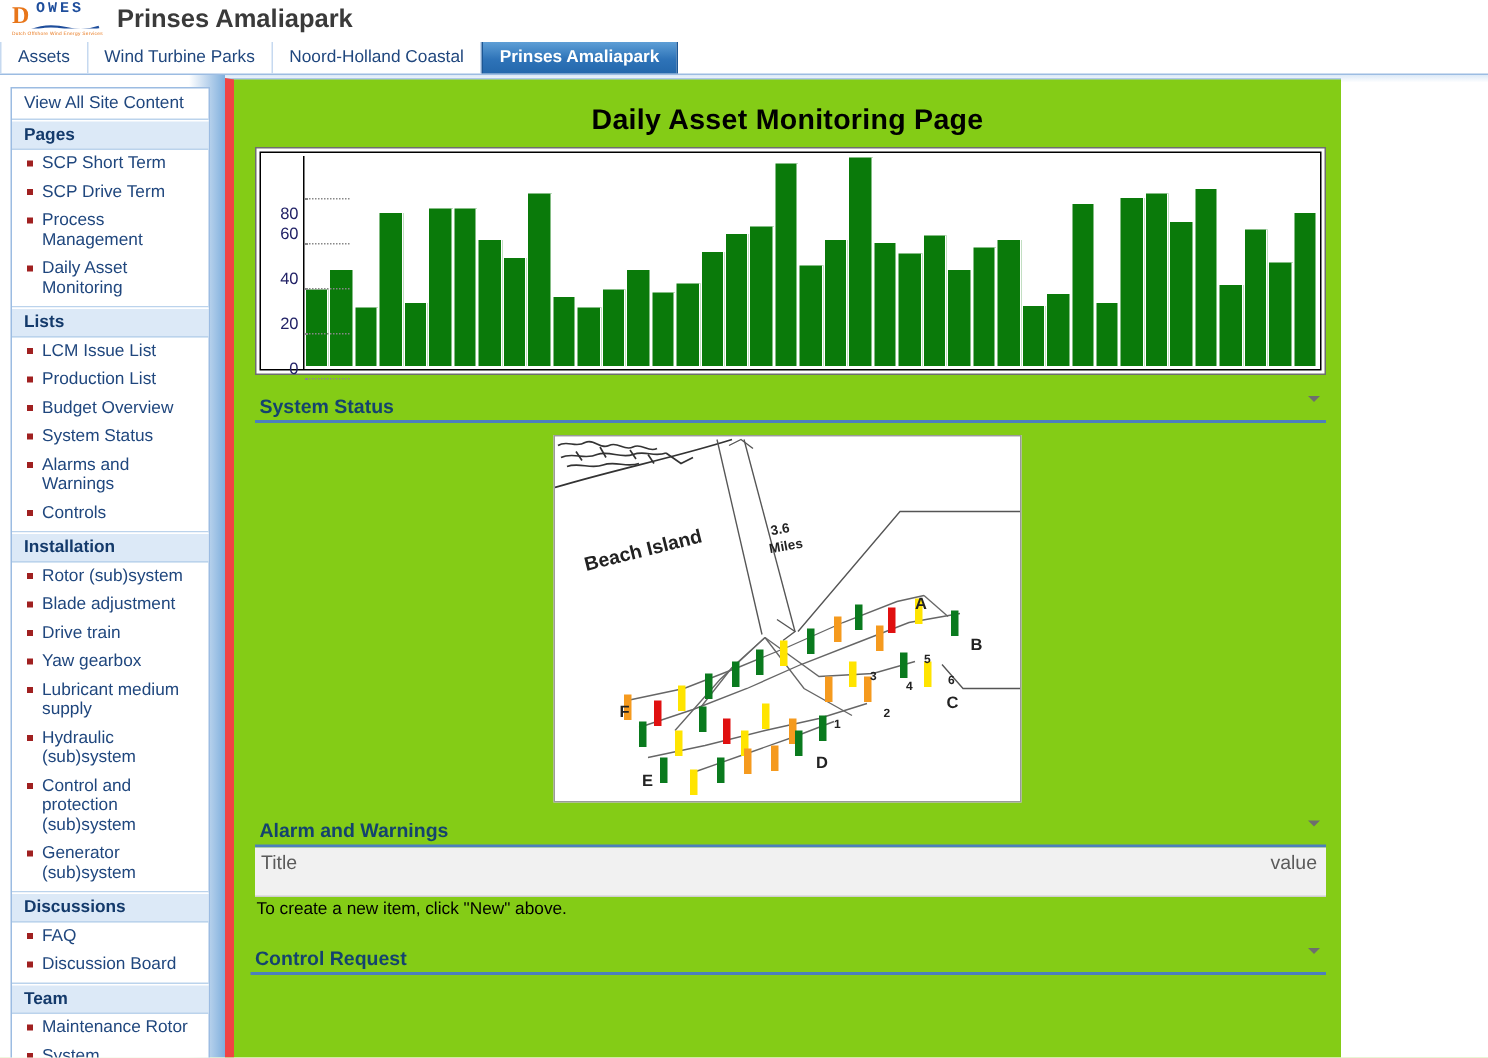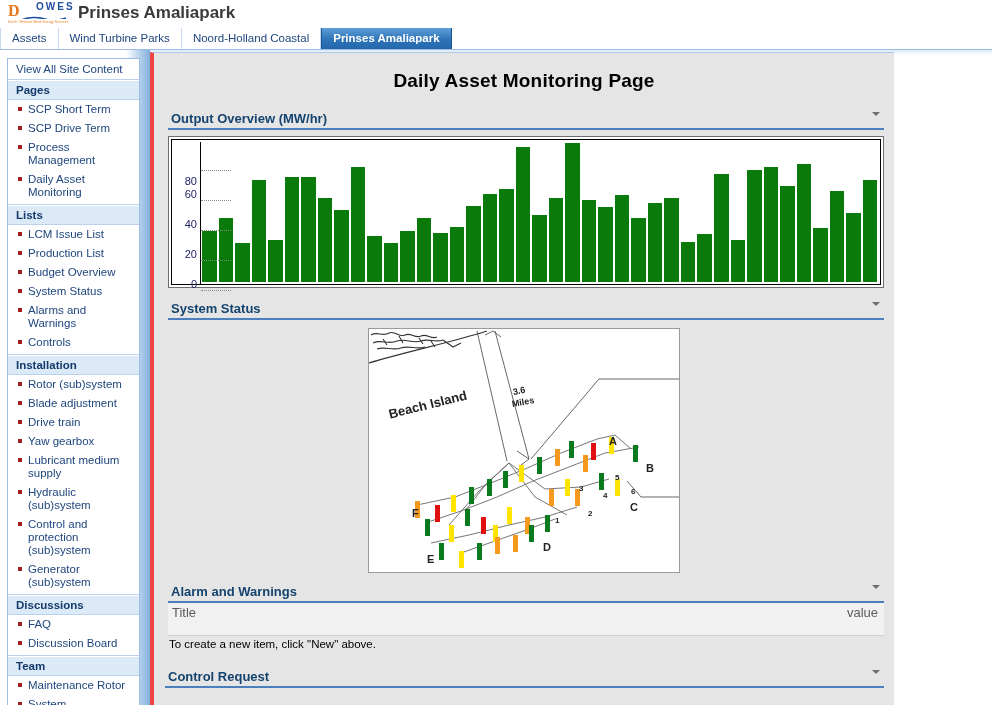--- a/index.html
+++ b/index.html
@@ -23,22 +23,22 @@
   }
   .logo-box {
     position:absolute; left:8px; top:1px; width:64px; height:26px;
   }
   .logo-d {
     position:absolute; left:0; top:1px;
     font-family:"Liberation Serif", serif;
     font-weight:bold; font-size:16px; color:#E8761A; letter-spacing:0px;
   }
   .logo-owes {
-    position:absolute; left:28px; top:0px;
-    font-family:Liberation Sans, sans-serif;
+    position:absolute; left:16px; top:0px;
+    font-family:Liberation Mono, monospace;
     font-weight:bold; font-size:10px; color:#1F4E9C; letter-spacing:2px;
   }
   .logo-swoosh {
     position:absolute; left:11px; top:11px; width:48px; height:7px;
     overflow:hidden;
   }
   .logo-tag {
     position:absolute; left:0px; top:19px;
     font-size:3.2px; color:#E8761A; white-space:nowrap;
     font-family:"Liberation Sans", sans-serif; letter-spacing:0.2px;
@@ -105,22 +105,22 @@
   .sb-item:before {
     content:""; position:absolute; left:10px; top:7px;
     width:4px; height:4px; background:#A02020;
   }
   .sb-group { border-bottom:1px solid #BBD3EC; padding-bottom:2px; }
   .sb-group.last { border-bottom:none; }
 
   
   .content {
     position:absolute; left:150px; top:52px; width:744px; height:653px;
-    background:#e5e5e5;
-    border-left:4px solid #ef4444;
+    background:#84cc16;
+    border-left:6px solid #ef4444;
     border-top:1px solid #AFCAE8;
   }
   .page-title {
     text-align:center; font-size:19px; font-weight:bold;
     color:#000000; margin-top:17px; letter-spacing:0.2px;
     font-family:"Liberation Sans", sans-serif;
   }
 
   
   .wp-head {
@@ -280,24 +280,20 @@
       <div class="sb-head">Team</div>
       <div class="sb-item">Maintenance Rotor</div>
       <div class="sb-item">System Management Team</div>
     </div>
   </div>
 
   <div class="content">
 
     <div class="page-title">Daily Asset Monitoring Page</div>
 
-    <div class="wp-head" style="margin-top:16px;">
-      <span>Output Overview (MW/hr)</span>
-      <span class="wp-chev"></span>
-    </div>
 
     <div class="chart-wrap">
       <div class="chart-inner">
         <div class="yaxis" id="yaxis">
             <span class="ytick" style="top: 144px;">0</span>
             <span class="ytick" style="top: 114.105px;">20</span>
             <span class="ytick" style="top: 84.2105px;">40</span>
             <span class="ytick" style="top: 54.3158px;">60</span>
             <span class="ytick" style="top: 41px;">80</span>
           </div>

